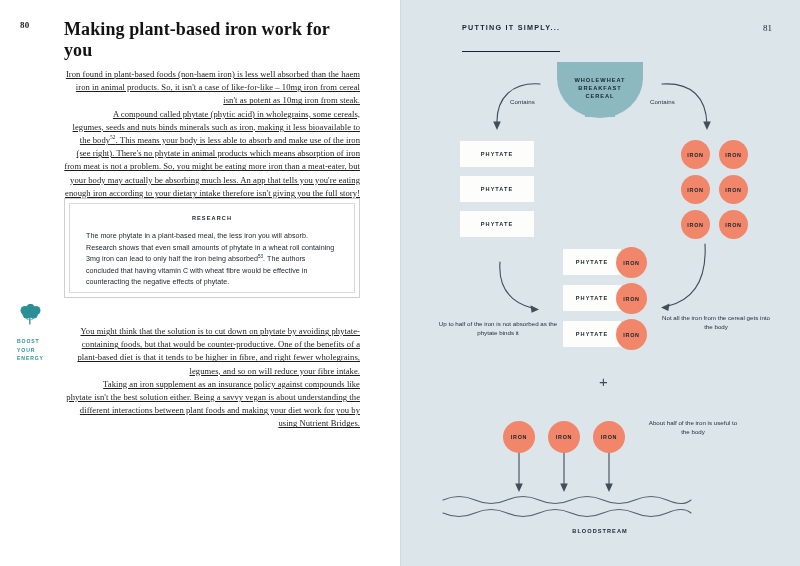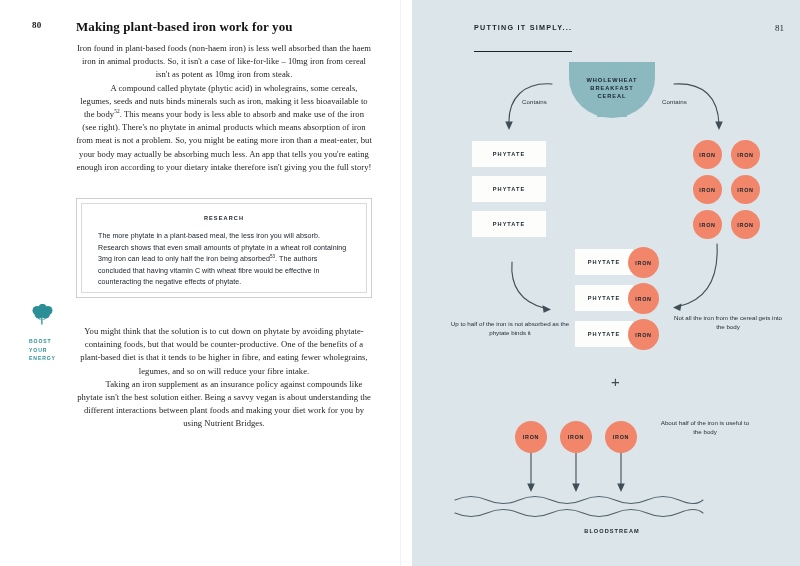--- a/index.html
+++ b/index.html
@@ -10,40 +10,39 @@
     overflow: hidden;
   }
   .spread { position: relative; width: 800px; height: 566px; display: flex; }
 
   
   .page-left {
     position: relative;
     width: 400px; height: 400px;
     background: #ffffff;
     flex: 0 0 400px;
-    margin-left: 12px;
   }
   .folio-left {
     position: absolute; left: 20px; top: 20px;
     font-family: "Liberation Serif", serif;
     font-weight: bold; font-size: 9px; color: #1c1c1c;
     letter-spacing: .3px;
   }
   .left-col {
     position: absolute; left: 64px; top: 19px; width: 296px;
   }
   .article-title {
     font-family: "Liberation Serif", serif;
-    font-weight: bold; font-size: 13px; color: #131313;
+    font-weight: bold; font-size: 18px; color: #131313;
     letter-spacing: .1px; margin-bottom: 7px;
   }
   .body-p {
     font-family: "Liberation Serif", serif;
     font-size: 8.6px; line-height: 13.2px; color: #1d1d1d;
-    text-align: center; letter-spacing: .05px;
+    text-align: right; letter-spacing: .05px; text-decoration: underline;
   }
   .body-p.indent { text-indent: 20px; }
   sup { font-size: 5.4px; vertical-align: super; line-height: 0; }
 
   
   .research-outer {
     position: absolute; left: 64px; top: 198px; width: 296px; height: 100px;
     border: 1px solid #cfcfcf;
     background: #ffffff;
     padding: 4px;
@@ -176,21 +175,21 @@
     </div>
 
     <div class="research-outer">
       <div class="research-inner">
         <div class="research-head">RESEARCH</div>
         <div class="research-body"><span>The more phytate in a plant-based meal, the less iron you will absorb. Research shows that even small amounts of phytate in a wheat roll containing 3mg iron can lead to only half the iron being absorbed</span><sup>53</sup><span>. The authors concluded that having vitamin C with wheat fibre would be effective in counteracting the negative effects of phytate.</span></div>
       </div>
     </div>
 
     <div class="after-box">
-      <p class="body-p">You might think that the solution is to cut down on phytate by avoiding phytate-containing foods, but that would be counter-productive. One of the benefits of a plant-based diet is that it tends to be higher in fibre, and eating fewer wholegrains, legumes, and so on will reduce your fibre intake.</p>
+      <p class="body-p">You might think that the solution is to cut down on phytate by avoiding phytate-containing foods, but that would be counter-productive. One of the benefits of a plant-based diet is that it tends to be higher in fibre, and right fewer wholegrains, legumes, and so on will reduce your fibre intake.</p>
       <p class="body-p indent">Taking an iron supplement as an insurance policy against compounds like phytate isn't the best solution either. Being a savvy vegan is about understanding the different interactions between plant foods and making your diet work for you by using Nutrient Bridges.</p>
     </div>
 
     <div class="logo-block">
       <svg class="logo-mark" viewBox="0 0 52 48">
         <g fill="#2c8f96">
           <circle cx="16" cy="13" r="9"></circle>
           <circle cx="27" cy="8" r="8.5"></circle>
           <circle cx="38" cy="13" r="9"></circle>
           <circle cx="20" cy="20" r="9"></circle>

